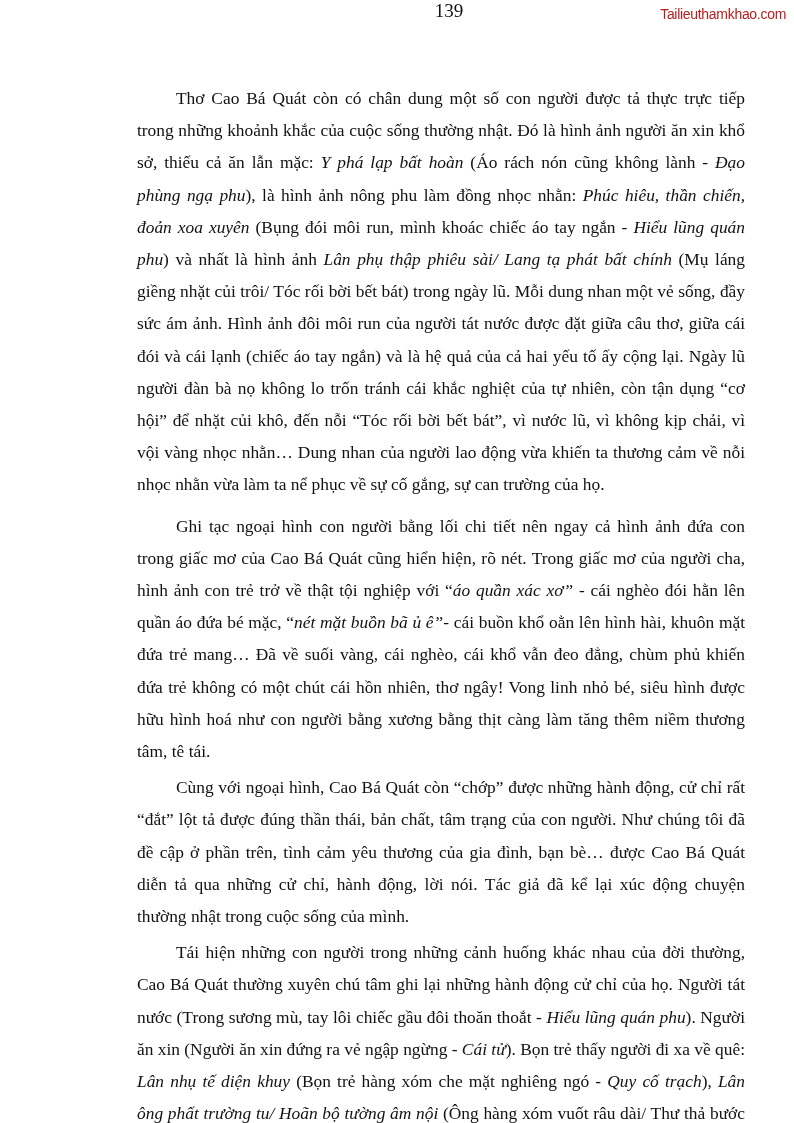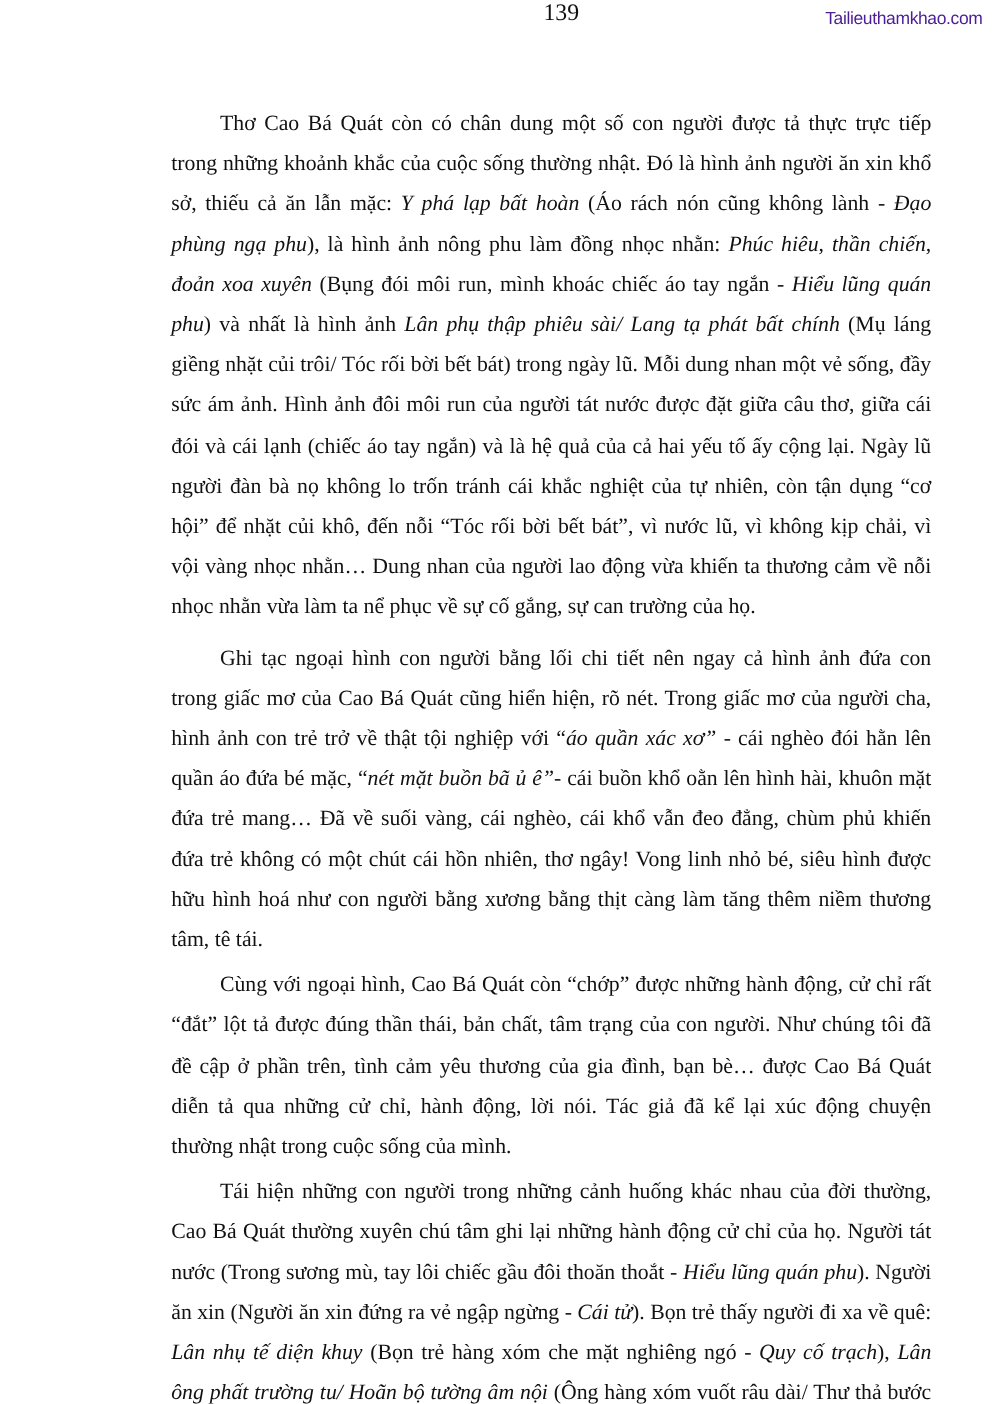--- a/index.html
+++ b/index.html
@@ -25,21 +25,21 @@
       line-height: 18px;
       padding-left: 104px;
       box-sizing: border-box;
     }
     .watermark {
       position: absolute;
       top: 6px;
       right: 8px;
       font-family: "Liberation Sans", "DejaVu Sans", sans-serif;
       font-size: 14px;
-      color: #4c1d95;
+      color: #b91c1c;
       letter-spacing: -0.3px;
       font-weight: normal;
     }
     .content {
       position: absolute;
       top: 78px;
       left: 133px;
       width: 616px;
     }
     .para {

